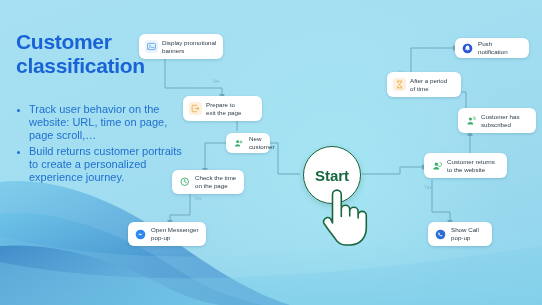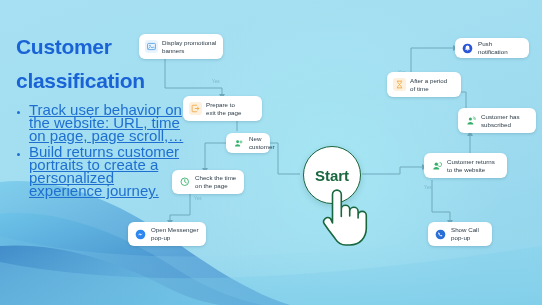--- a/index.html
+++ b/index.html
@@ -14,24 +14,24 @@
   
   .bg-base{position:absolute;inset:0;
     background:linear-gradient(160deg,#a6e0f2 0%,#a3dff1 35%,#9fdbef 60%,#8fd4ec 100%);}
   .bg-radial{position:absolute;inset:0;
     background:radial-gradient(circle at 62% 55%, rgba(170,232,244,.75) 0%, rgba(170,232,244,0) 45%),
                radial-gradient(circle at 63% 56%, rgba(150,222,240,.55) 0%, rgba(150,222,240,0) 30%);}
   .wave{position:absolute;left:0;bottom:0;width:100%;height:100%;}
 
   
   .title{position:absolute;left:16px;top:30px;width:200px;
-    font-size:21px;line-height:34px;font-weight:bold;color:#1a63d6;
+    font-size:21px;line-height:24px;font-weight:bold;color:#1a63d6;
     letter-spacing:-.3px;}
   .bullets{position:absolute;left:16px;top:103px;width:170px;
-    color:#1f6fd0;font-size:15px;line-height:13.2px;text-decoration:underline;}
+    color:#1f6fd0;font-size:11px;line-height:13.2px;}
   .bullets ul{margin:0;padding-left:13px;}
   .bullets li{margin:0 0 2px 0;}
   .bullets li::marker{font-size:9px;}
 
   
   .node{position:absolute;background:#ffffff;border-radius:6px;
     box-shadow:0 1px 3px rgba(30,80,110,.22);
     display:flex;align-items:center;gap:4px;
     padding:4px 6px;box-sizing:border-box;}
   .node .label{font-size:6.2px;line-height:7.6px;color:#2b3a46;white-space:pre-line;}

